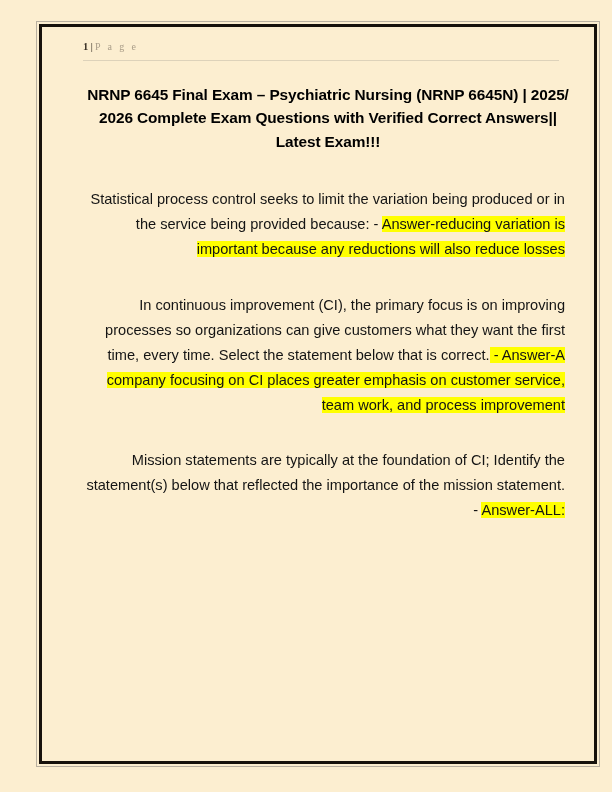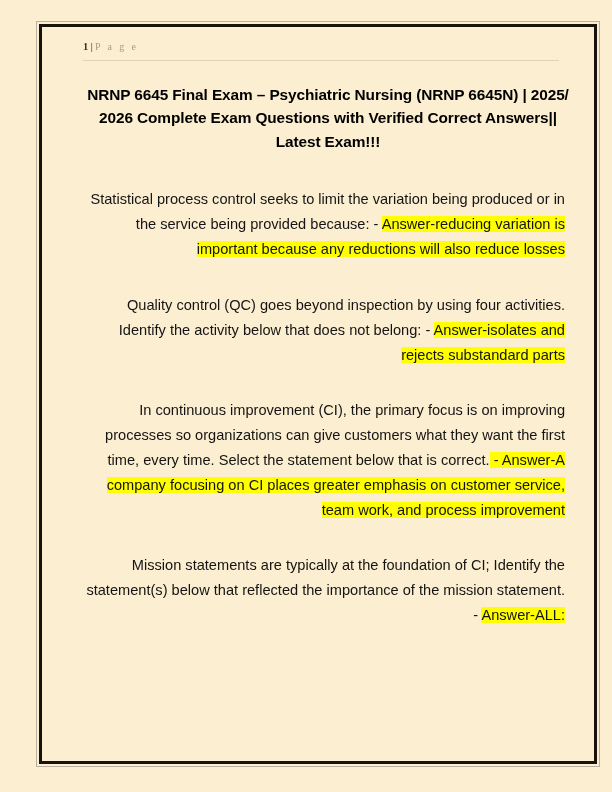--- a/index.html
+++ b/index.html
@@ -129,21 +129,20 @@
     <div class="header">
       <span class="header-pagenum">1</span><span class="header-sep">|</span><span class="header-word">P a g e</span>
     </div>
 
     <div class="doc-title">NRNP 6645 Final Exam – Psychiatric Nursing (NRNP 6645N) | 2025/ 2026 Complete Exam Questions with Verified Correct Answers|| Latest Exam!!!</div>
 
     <div class="body-block">
 
       <p class="qa"><span>Statistical process control seeks to limit the variation being produced or in the service being provided because: - </span><span class="hl">Answer-reducing variation is important because any reductions will also reduce losses</span></p>
 
-      <p class="qa"><span>Quality control (QC) goes beyond inspection by using four activities. Identify the activity below that does not belong: - </span><span class="hl">Answer-isolates and rejects substandard parts</span></p>
 
       <p class="qa"><span>In continuous improvement (CI), the primary focus is on improving processes so organizations can give customers what they want the first time, every time. Select the statement below that is correct.</span><span class="hl"> - Answer-A company focusing on CI places greater emphasis on customer service, team work, and process improvement</span></p>
 
       <p class="qa"><span>Mission statements are typically at the foundation of CI; Identify the statement(s) below that reflected the importance of the mission statement. - </span><span class="hl">Answer-ALL:</span></p>
 
     </div>
 
   </div>
 </div>
 

